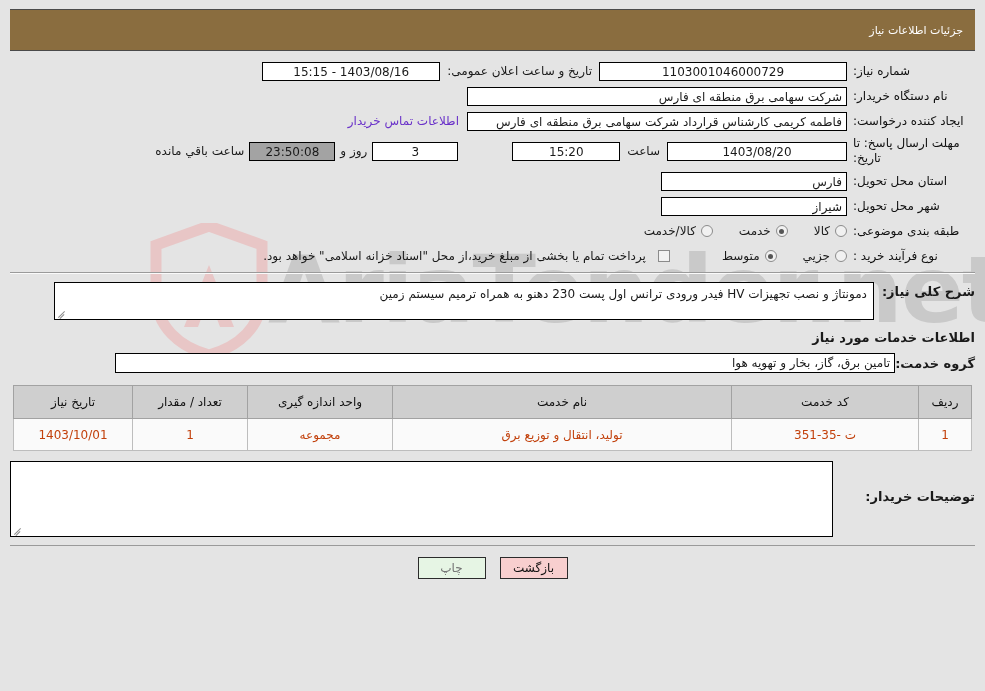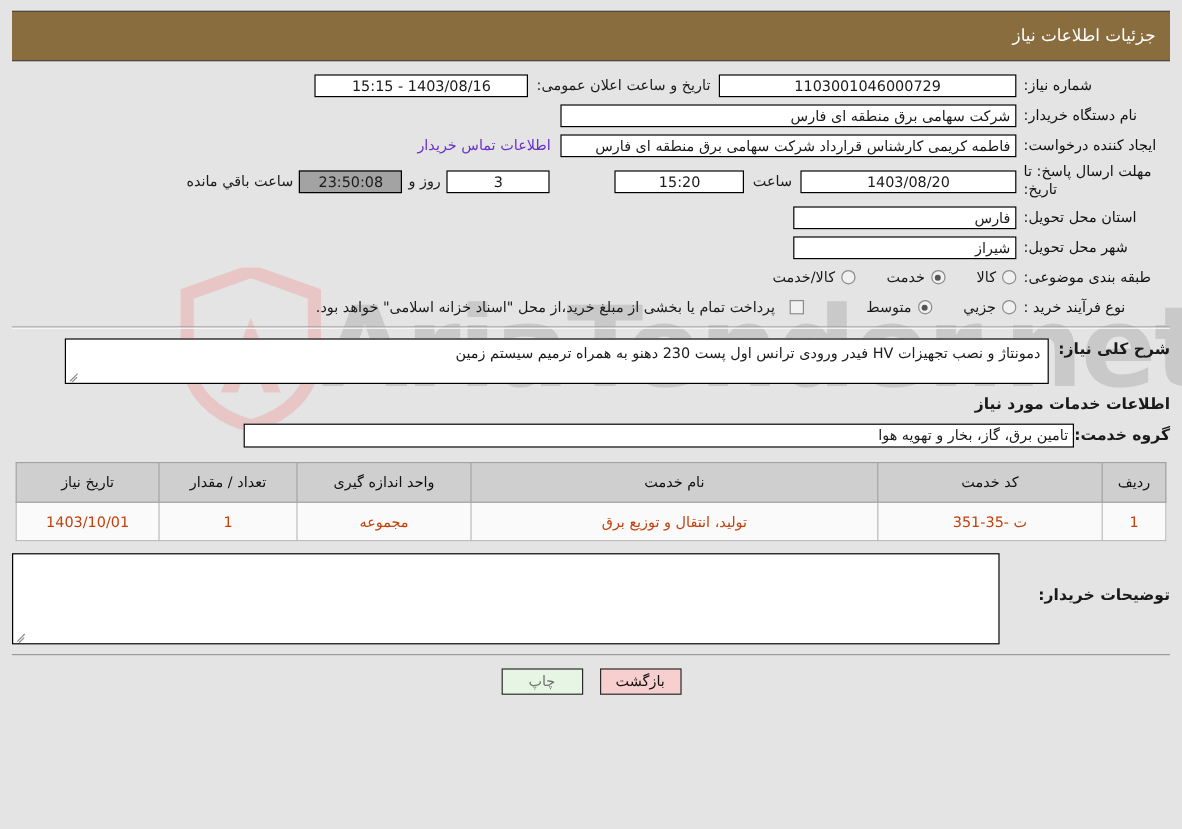--- a/index.html
+++ b/index.html
@@ -70,21 +70,21 @@
     height: 42px;
     border-top: 1px solid #4a4a4a;
     border-bottom: 1px solid #4a4a4a;
     display: flex;
     align-items: center;
     padding: 0 12px;
     box-sizing: border-box;
   }
   #header-title {
     color: #ffffff;
-    font-size: 14px;
+    font-size: 11px;
     font-weight: normal;
   }
 
   .section {
     padding: 0 0 0 0;
   }
 
   .hrule {
     border: 0;
     border-top: 1px solid #9a9a9a;
@@ -262,21 +262,21 @@
     display: flex;
     align-items: center;
     margin: 4px 0 12px 0;
   }
   .group-label {
     font-weight: bold;
     font-size: 13px;
     white-space: nowrap;
   }
   #service-group-box {
-    width: 692px;
+    width: 780px;
     height: 20px;
     line-height: 19px;
   }
 
   
   table.grid {
     border-collapse: collapse;
     width: 904px;
     margin: 0 auto 0 auto;
     font-size: 12px;

